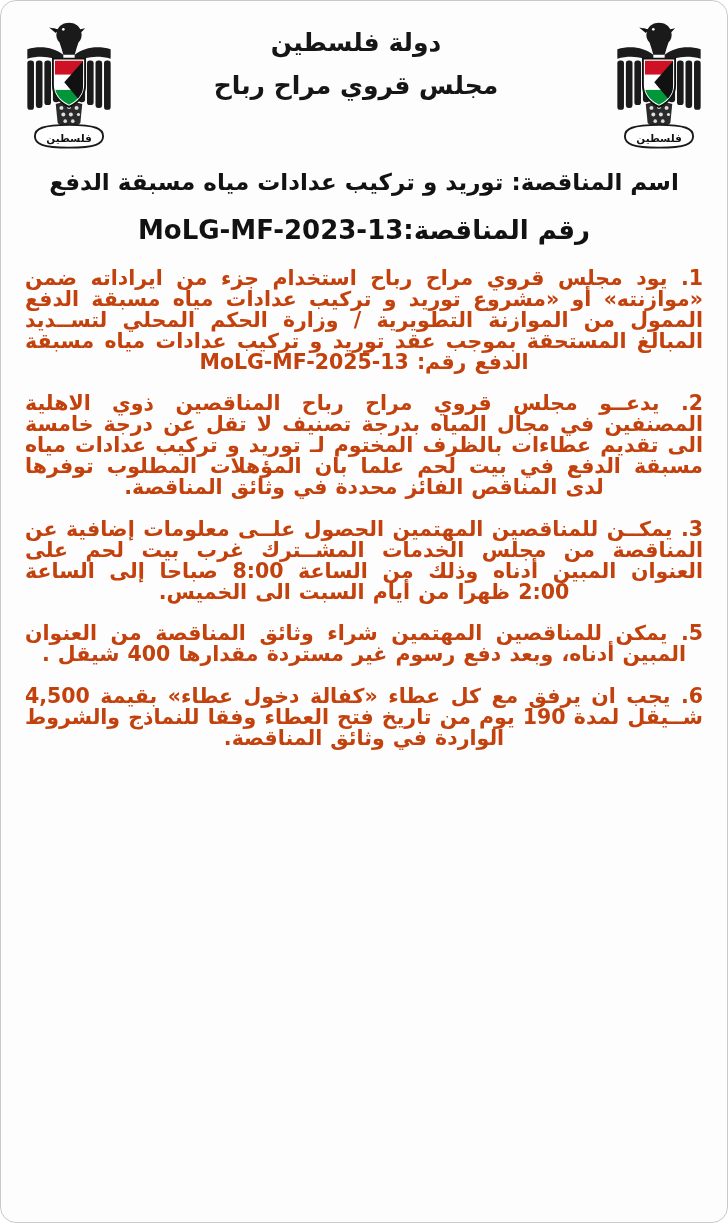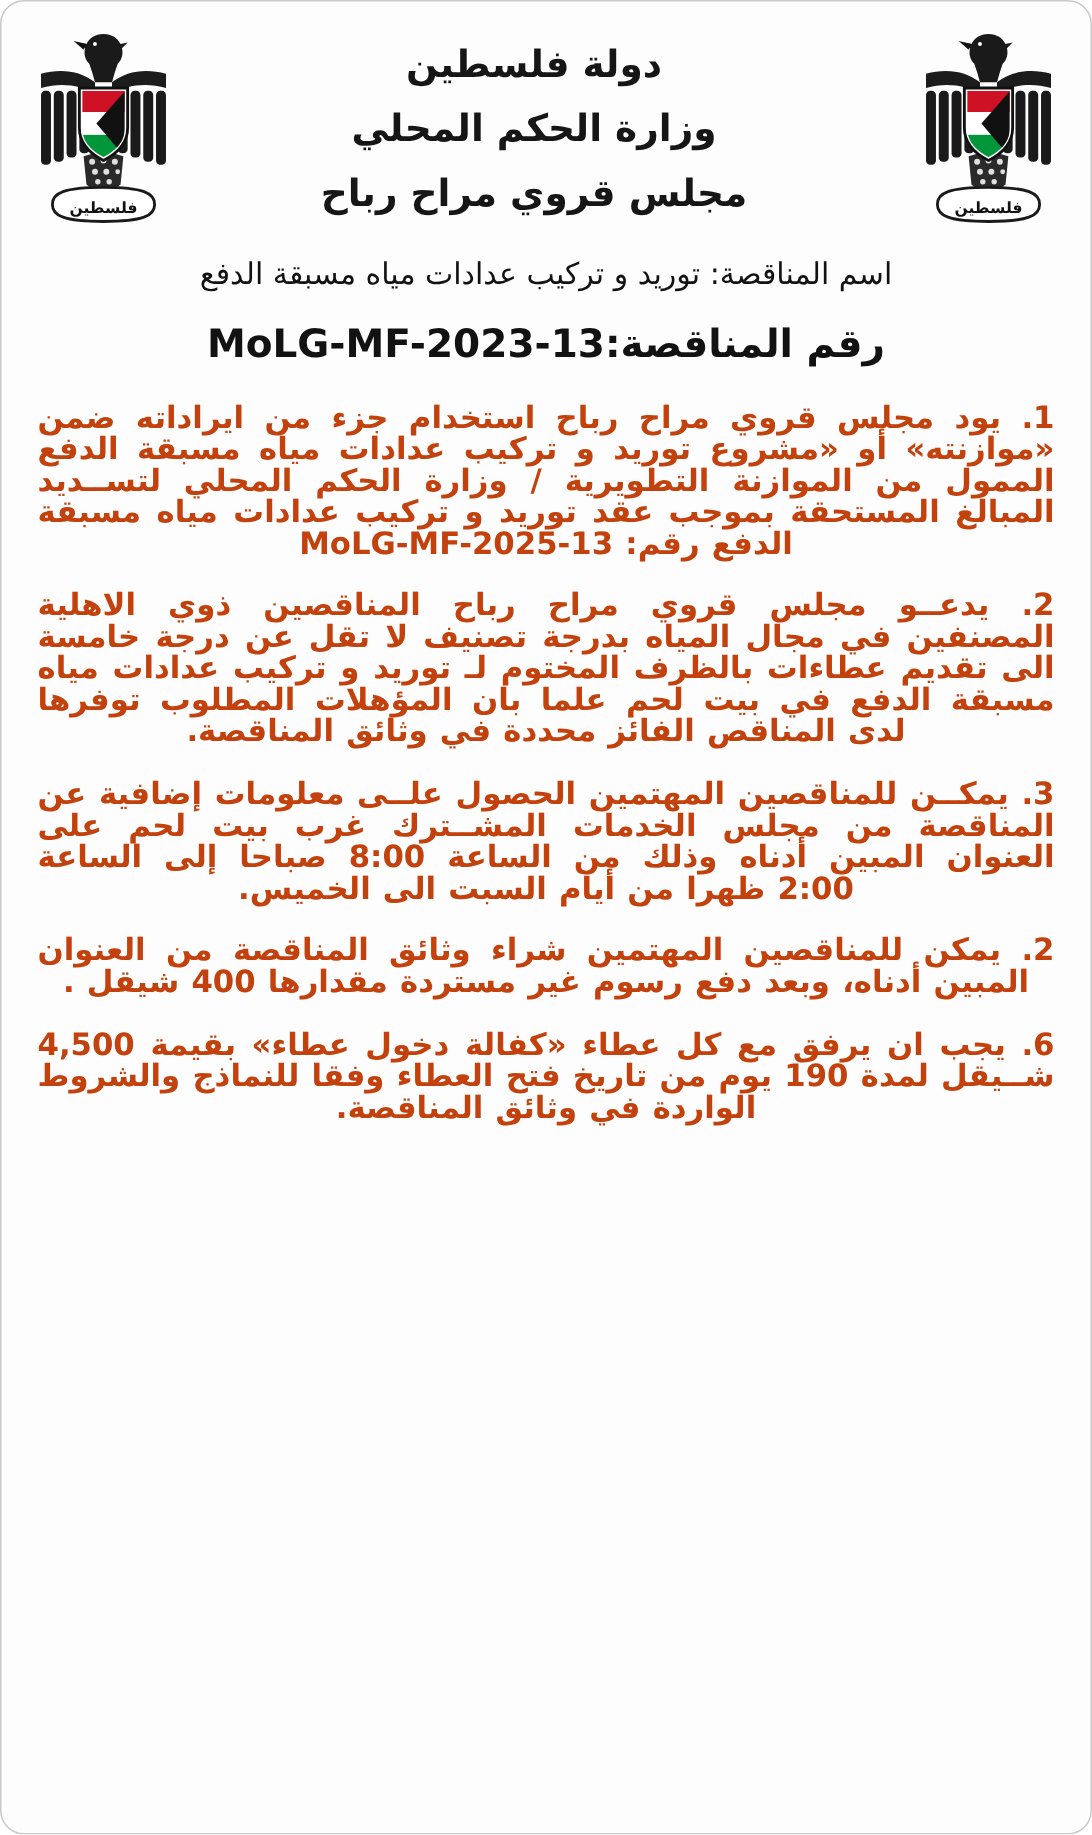--- a/index.html
+++ b/index.html
@@ -54,22 +54,22 @@
     font-size: 25px;
     line-height: 43px;
     color: #161616;
     letter-spacing: -0.2px;
     white-space: nowrap;
   }
 
   
   .tender-name {
     text-align: center;
-    font-weight: 400;
-    font-size: 20px;
+    font-weight: 700;
+    font-size: 23px;
     line-height: 34px;
     color: #121212;
     margin: 2px 8px 0 8px;
   }
   .tender-no {
     text-align: center;
     font-weight: 700;
     font-size: 26px;
     line-height: 34px;
     color: #121212;
@@ -209,30 +209,29 @@
             <rect x="55" y="118" width="5" height="16" rx="2"></rect>
           </g>
           <path d="M14 126 C14 118 22 114 50 114 C78 114 86 118 86 126 C86 134 78 138 50 138 C22 138 14 134 14 126 Z" fill="#ffffff" stroke="#1a1a1a" stroke-width="2"></path>
           <text x="50" y="132" font-family="'DejaVu Sans', sans-serif" font-size="11" font-weight="700" fill="#111" text-anchor="middle" direction="rtl">فلسطين</text>
         </g>
       </svg>
     </div>
 
     <div class="header-titles">
       <div class="title-line">دولة فلسطين</div>
-      <div class="title-line">وزارة الحكم المحلي</div>
       <div class="title-line">مجلس قروي مراح رباح</div>
     </div>
   </div>
 
   <div class="tender-name">اسم المناقصة: توريد و تركيب عدادات مياه مسبقة الدفع</div>
   <div class="tender-no">رقم المناقصة:MoLG-MF-2023-13</div>
 
   <div class="body">
     <p class="clause">1.  يود مجلس قروي مراح رباح  استخدام جزء من ايراداته ضمن «موازنته»  أو «مشروع توريد و تركيب عدادات مياه مسبقة الدفع الممول من الموازنة التطويرية / وزارة الحكم المحلي لتســديد المبالغ المستحقة بموجب عقد توريد و تركيب عدادات مياه مسبقة الدفع  رقم: MoLG-MF-2025-13</p>
     <p class="clause">2.  يدعــو مجلس قروي مراح رباح المناقصين ذوي الاهلية المصنفين في مجال المياه بدرجة تصنيف لا تقل عن درجة خامسة  الى تقديم عطاءات بالظرف المختوم لـ توريد و تركيب عدادات مياه مسبقة الدفع في بيت لحم علما بان المؤهلات المطلوب توفرها لدى المناقص الفائز محددة في  وثائق المناقصة.</p>
     <p class="clause">3.  يمكــن للمناقصين المهتمين  الحصول علــى معلومات إضافية عن المناقصة من مجلس الخدمات المشــترك غرب بيت لحم  على العنوان المبين أدناه وذلك من الساعة 8:00 صباحا إلى الساعة 2:00 ظهرا  من أيام السبت  الى  الخميس.</p>
-    <p class="clause">2.  يمكن للمناقصين المهتمين شراء وثائق المناقصة من العنوان المبين أدناه، وبعد دفع رسوم غير مستردة مقدارها 400 شيقل .</p>
+    <p class="clause">5.  يمكن للمناقصين المهتمين شراء وثائق المناقصة من العنوان المبين أدناه، وبعد دفع رسوم غير مستردة مقدارها 400 شيقل .</p>
     <p class="clause">6.  يجب ان يرفق مع كل عطاء «كفالة دخول عطاء» بقيمة  4,500  شــيقل  لمدة 190 يوم من تاريخ فتح العطاء وفقا للنماذج والشروط الواردة في وثائق المناقصة.</p>
 
   </div>
 
 </div>
 
 </body></html>

